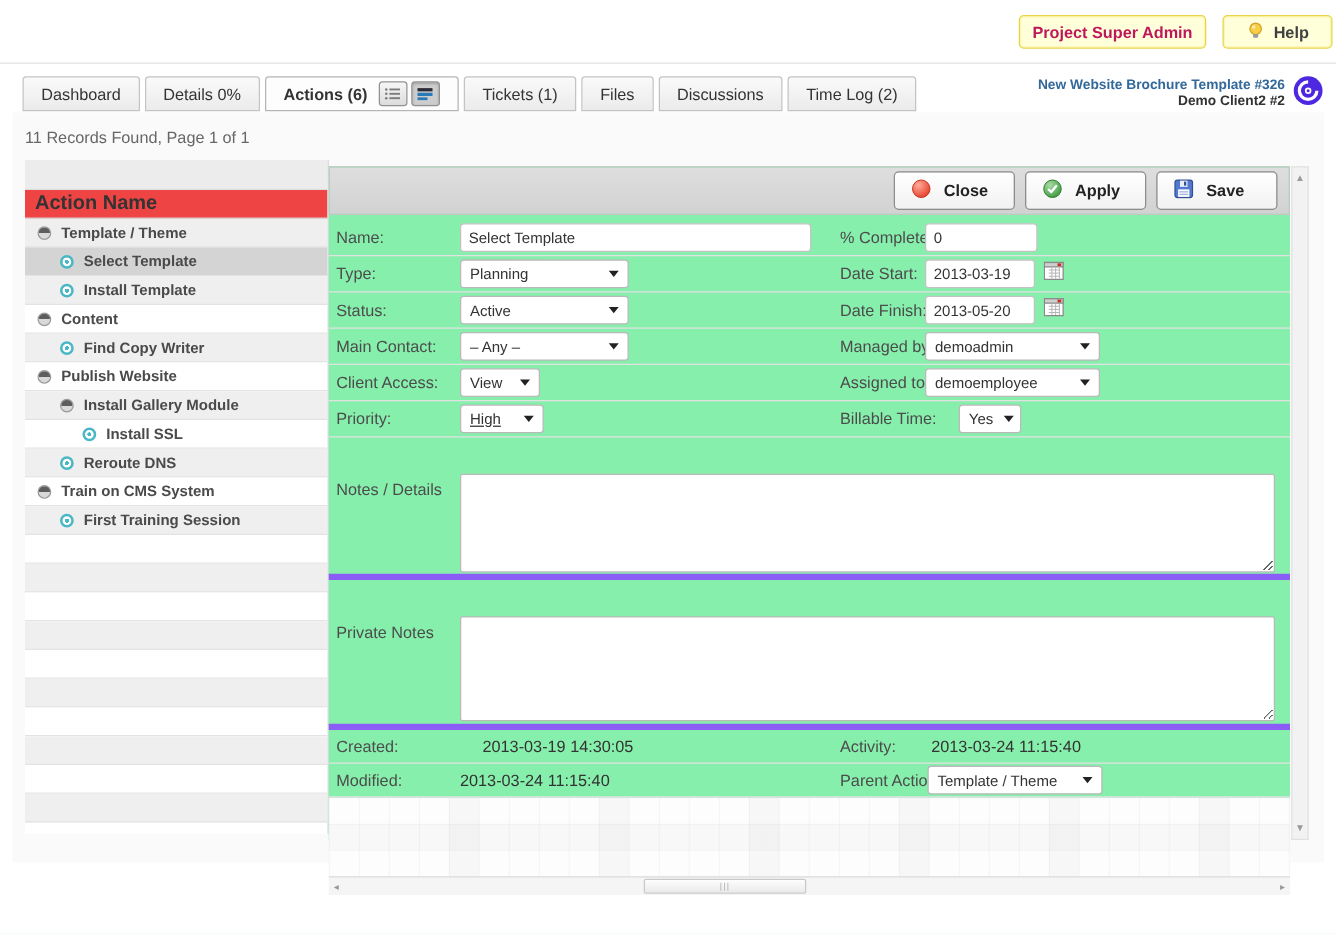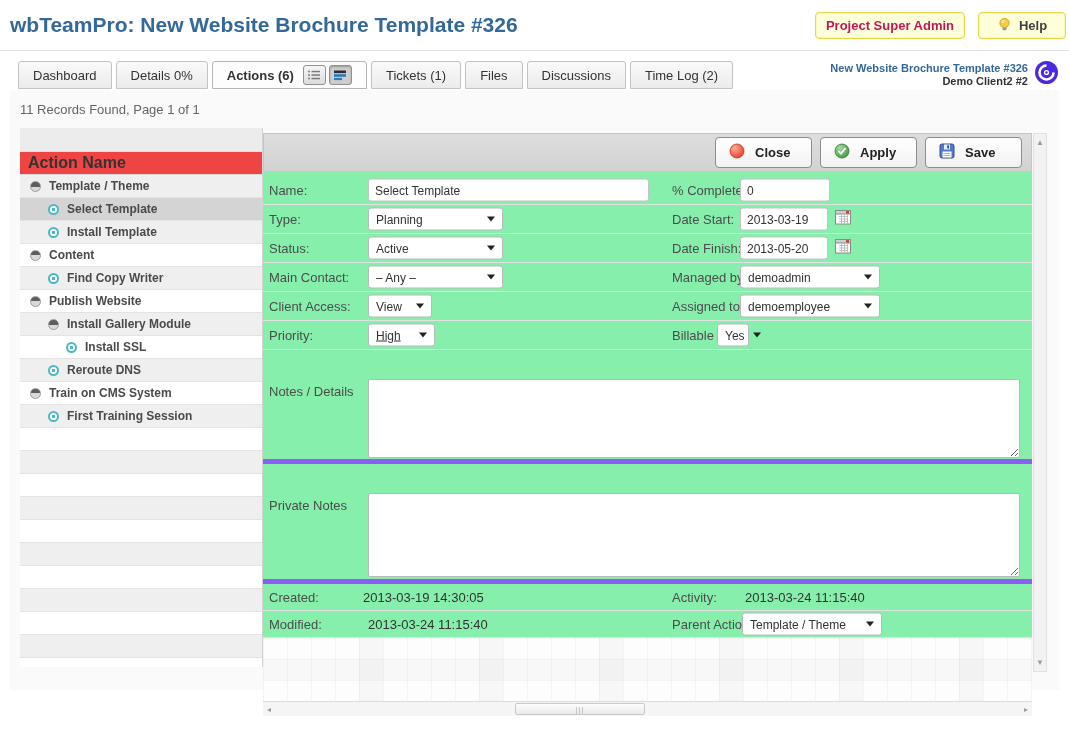--- a/index.html
+++ b/index.html
@@ -97,21 +97,20 @@
   .vscroll { position:absolute; left:1023px; top:43px; width:14px; height:539px; background:#f2f2f2;
              border:1px solid #e1e1e1; }
   .vscroll .up { position:absolute; top:4px; left:2px; font-size:8px; color:#9a9a9a; }
   .vscroll .dn { position:absolute; bottom:4px; left:2px; font-size:8px; color:#9a9a9a; }
 </style>
 </head>
 <body>
 
 <div id="page">
 
-  <div class="title">wbTeamPro: New Website Brochure Template #326</div>
   <div class="hdr-btn admin-btn">
     <span>Project Super Admin</span>
   </div>
   <div class="hdr-btn help-btn">
     <span>
       <svg width="15" height="15" viewBox="0 0 15 15">
         <circle cx="7.5" cy="6" r="4.6" fill="#f7ce46" stroke="#cfa52e" stroke-width="1"></circle>
         <circle cx="6" cy="4.6" r="1.4" fill="#fcecb0"></circle>
         <rect x="5.5" y="10.2" width="4" height="3" rx="1" fill="#9a9a9a"></rect>
       </svg>
@@ -355,39 +354,39 @@
         </div>
       </div>
 
       <div class="frow">
         <span class="lab">Priority:</span>
         <div class="dd fld" style="left:105px; width:67px;text-decoration:underline;">
           <span>High</span>
             <span class="caret"></span>
         </div>
         <span class="lab-r">Billable Time:</span>
-        <div class="dd fld" style="left:454px; width:32px;justify-content:space-between;">
+        <div class="dd fld" style="left:504px; width:50px;justify-content:space-between;">
           <span>Yes</span>
             <span class="caret"></span>
         </div>
       </div>
 
       <div class="note-row" style="height:88px;">
         <span class="lab">Notes / Details</span>
         <textarea style="height: 79px;"></textarea>
       </div>
 
       <div class="note-row" style="height:94px;">
         <span class="lab">Private Notes</span>
         <textarea style="height: 84px;"></textarea>
       </div>
 
       <div class="frow" style="height:27px;">
         <span class="lab">Created:</span>
-        <span class="ro-val" style="left:100px;">2013-03-19 14:30:05</span>
+        <span class="ro-val" style="left:123px;">2013-03-19 14:30:05</span>
         <span class="lab-r">Activity:</span>
         <span class="ro-val" style="left:482px;">2013-03-24 11:15:40</span>
       </div>
 
       <div class="frow" style="height:27px;">
         <span class="lab">Modified:</span>
         <span class="ro-val" style="left:105px;">2013-03-24 11:15:40</span>
         <span class="lab-r">Parent Action:</span>
         <div class="dd fld" style="left:479px; width:140px;">
           <span>Template / Theme</span>

